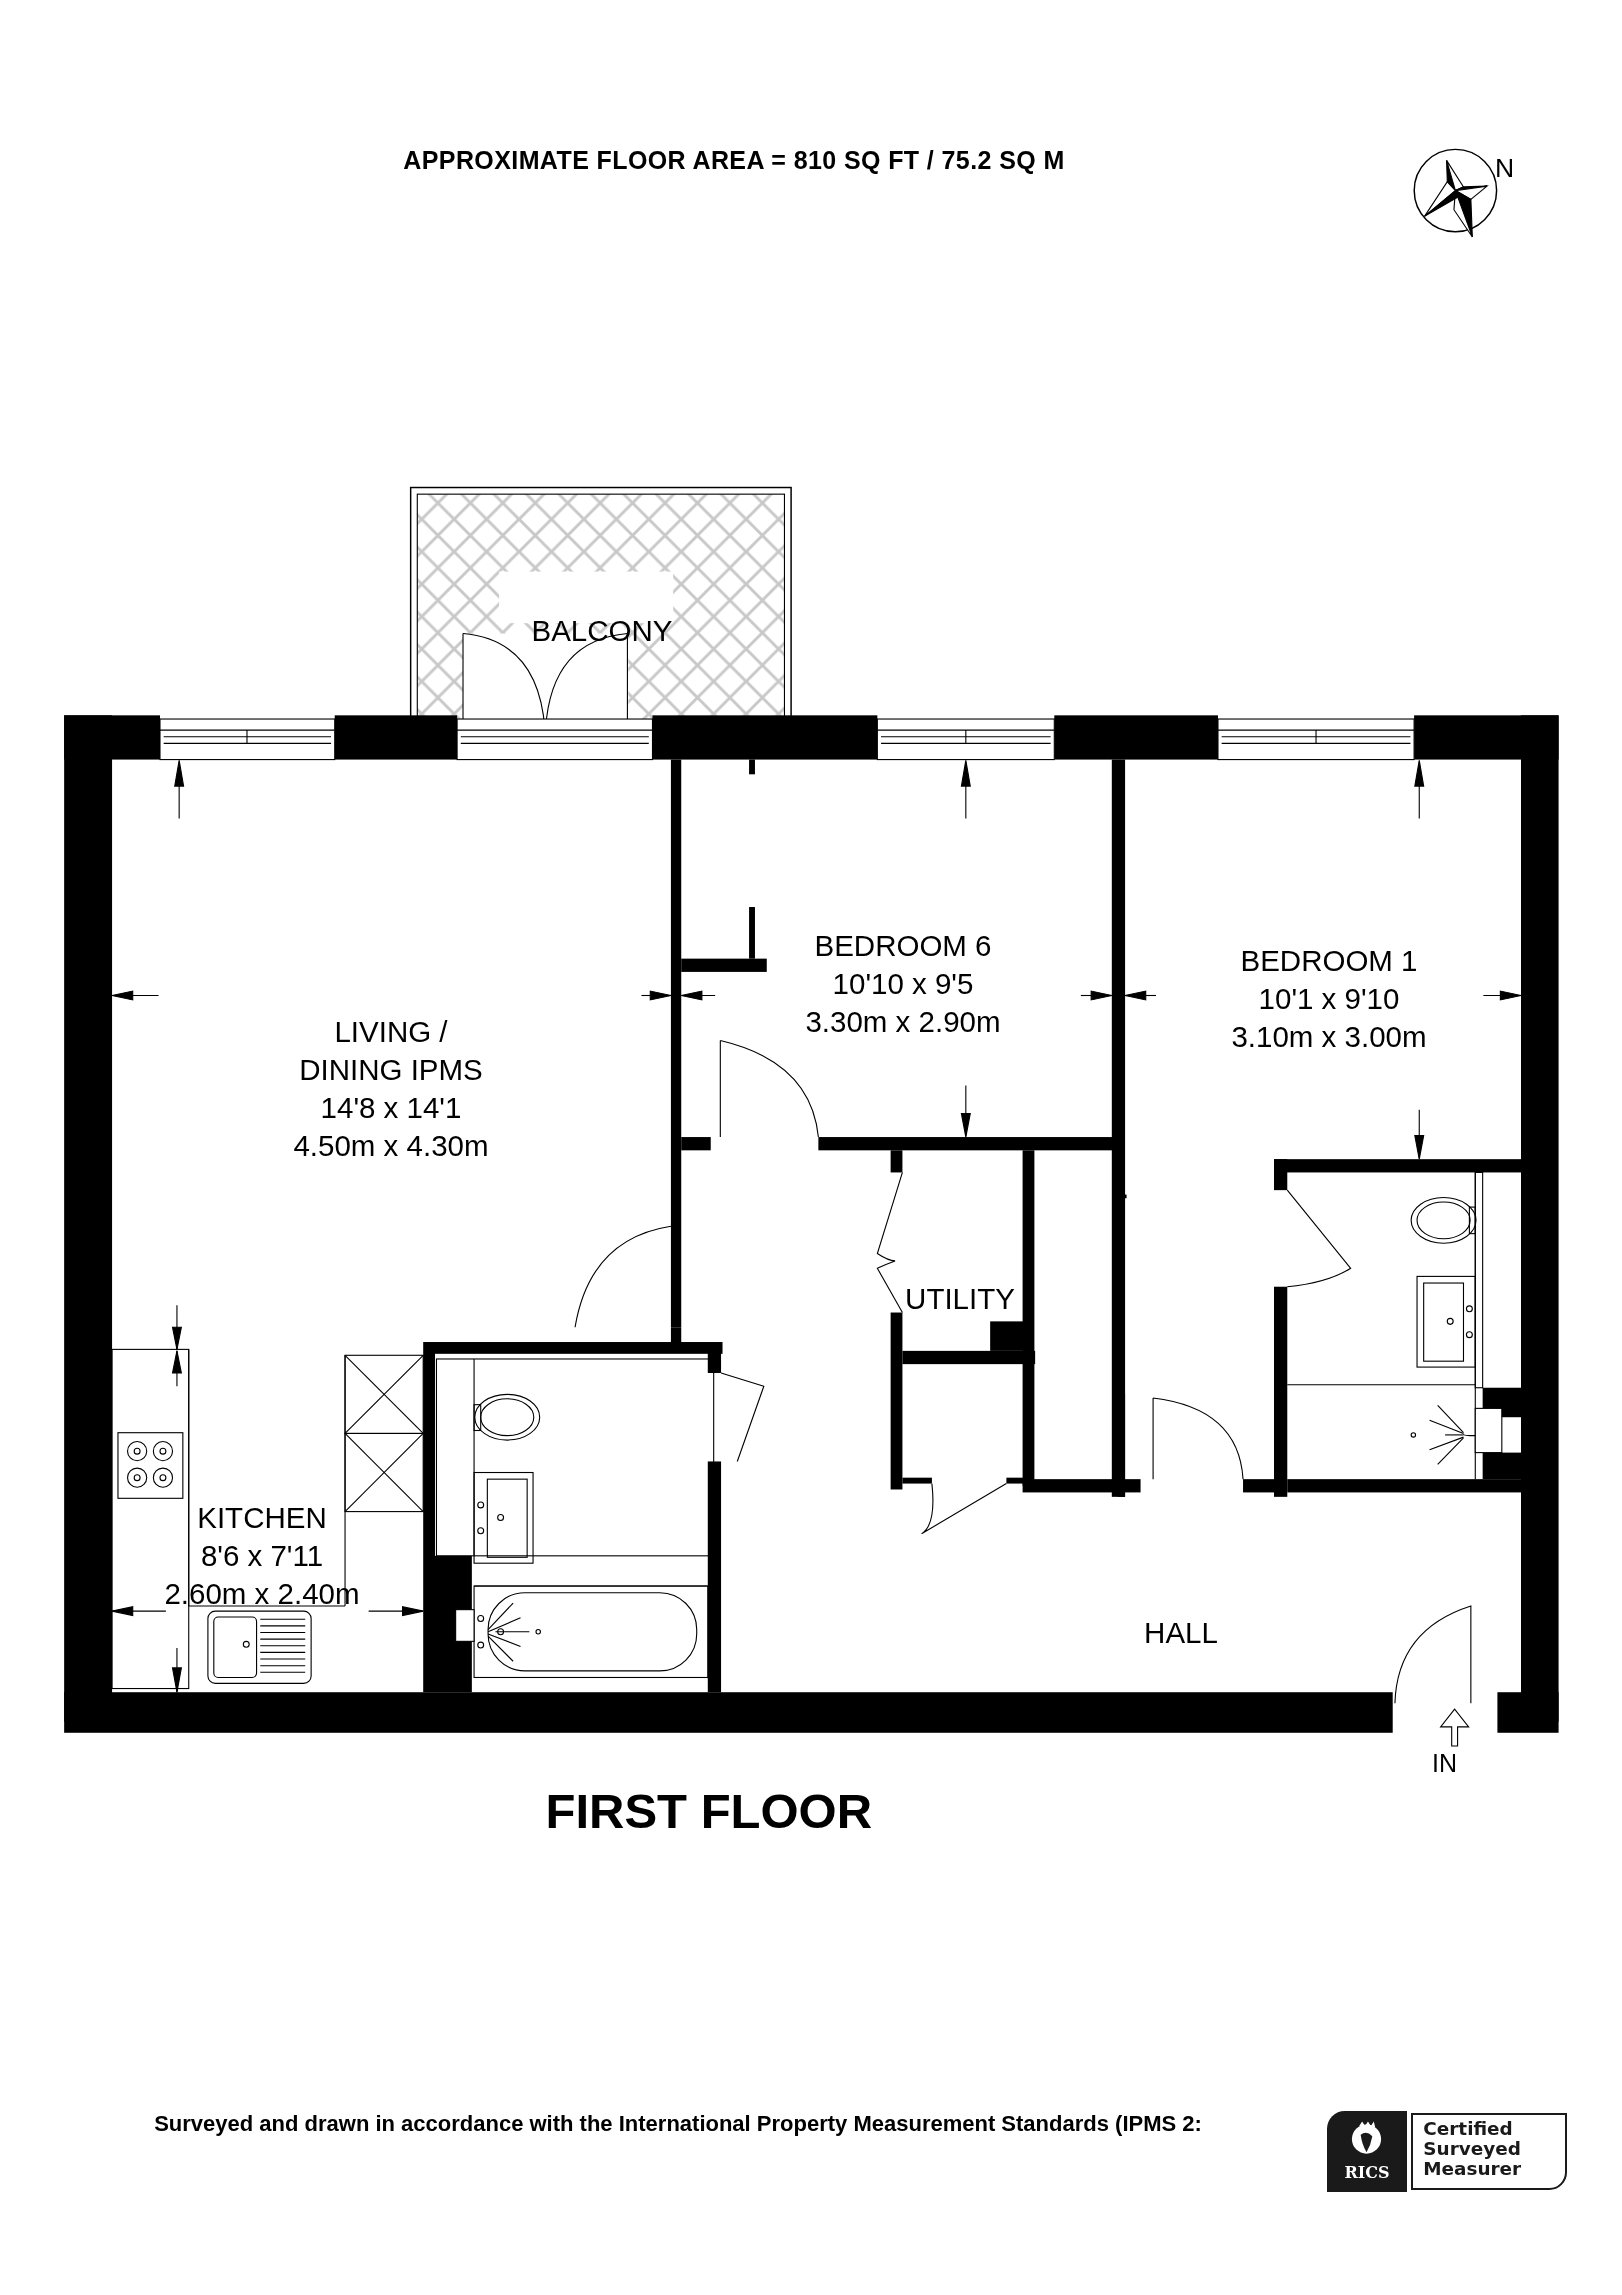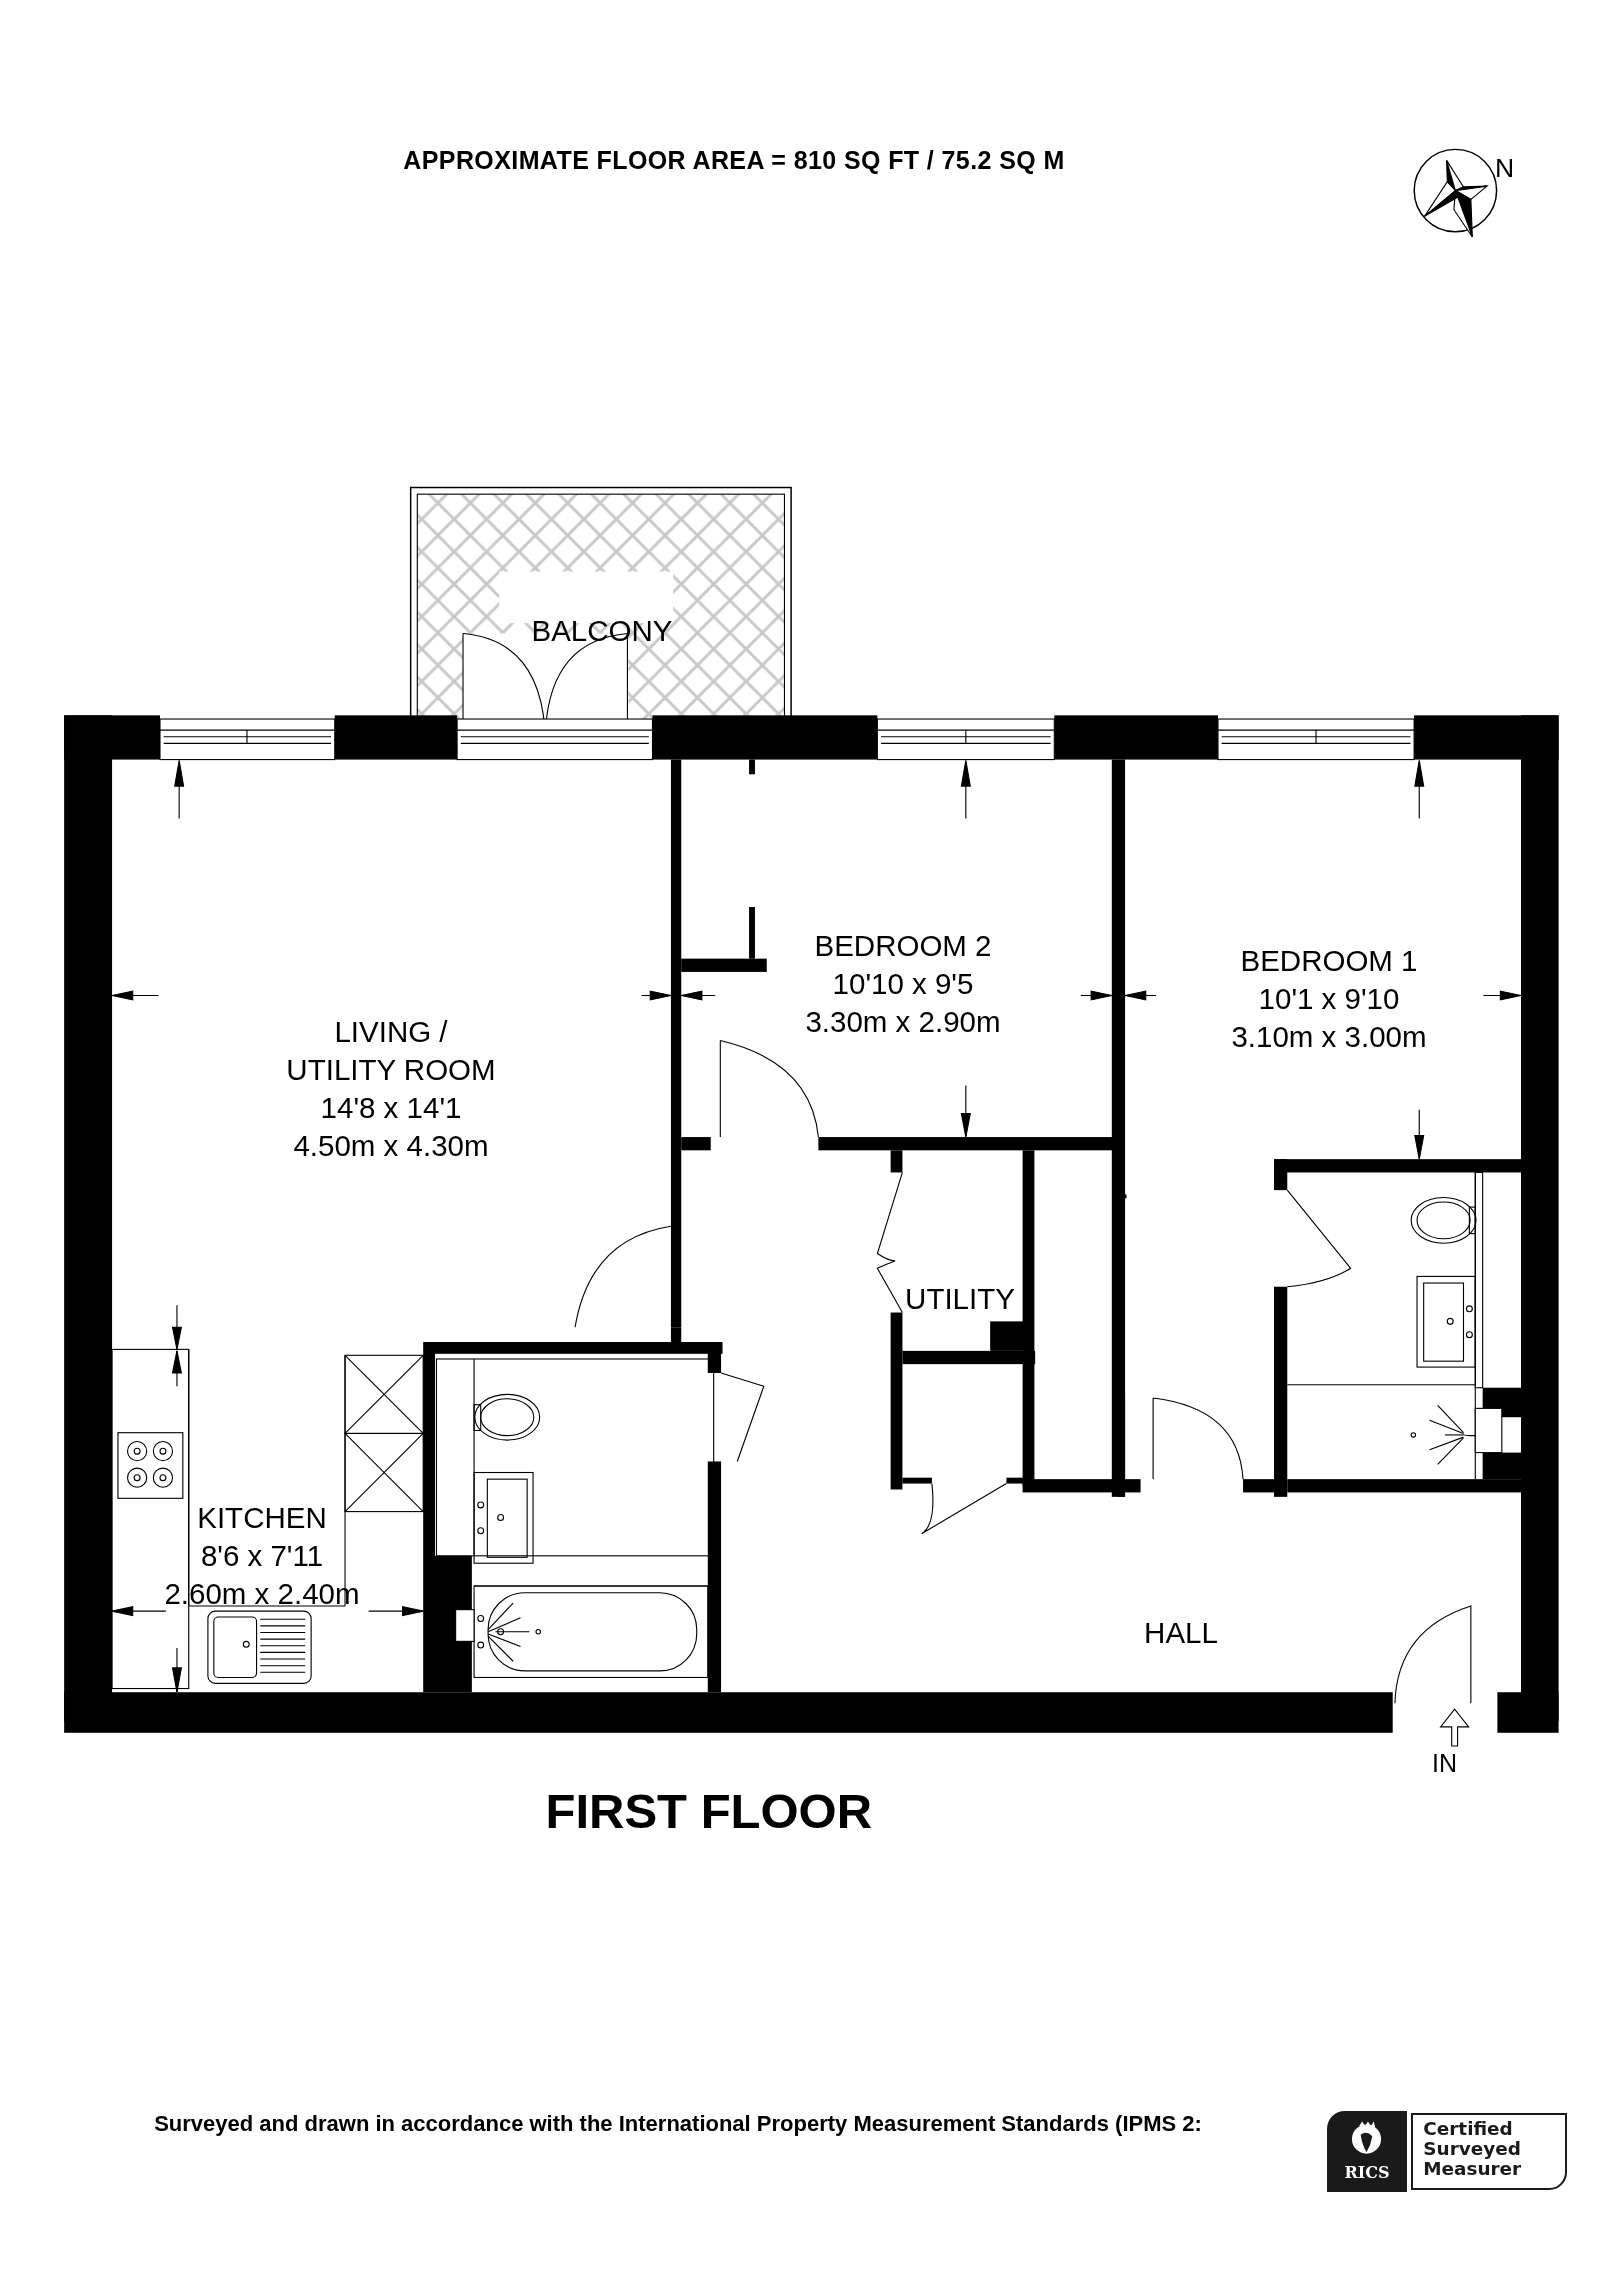--- a/index.html
+++ b/index.html
@@ -270,27 +270,27 @@
 
   <g fill="#fff" stroke="#000" stroke-width="1.5">
     <polygon points="1973,2318 1954,2342 1969,2342 1969,2368 1977,2368 1977,2342 1992,2342"></polygon>
   </g>
 </svg>
 
 <div class="room-label" style="left:602px; top:580px;"><span>BALCONY</span></div>
 
 <div class="room-label" style="left:391px; top:981px;">
   <div>LIVING /</div>
-  <div>UTILITY ROOM</div>
+  <div>DINING IPMS</div>
   <div>14'8 x 14'1</div>
   <div>4.50m x 4.30m</div>
 </div>
 
 <div class="room-label" style="left:903px; top:895px;">
-  <div>BEDROOM 2</div>
+  <div>BEDROOM 6</div>
   <div>10'10 x 9'5</div>
   <div>3.30m x 2.90m</div>
 </div>
 
 <div class="room-label" style="left:1329px; top:910px;">
   <div>BEDROOM 1</div>
   <div>10'1 x 9'10</div>
   <div>3.10m x 3.00m</div>
 </div>
 

